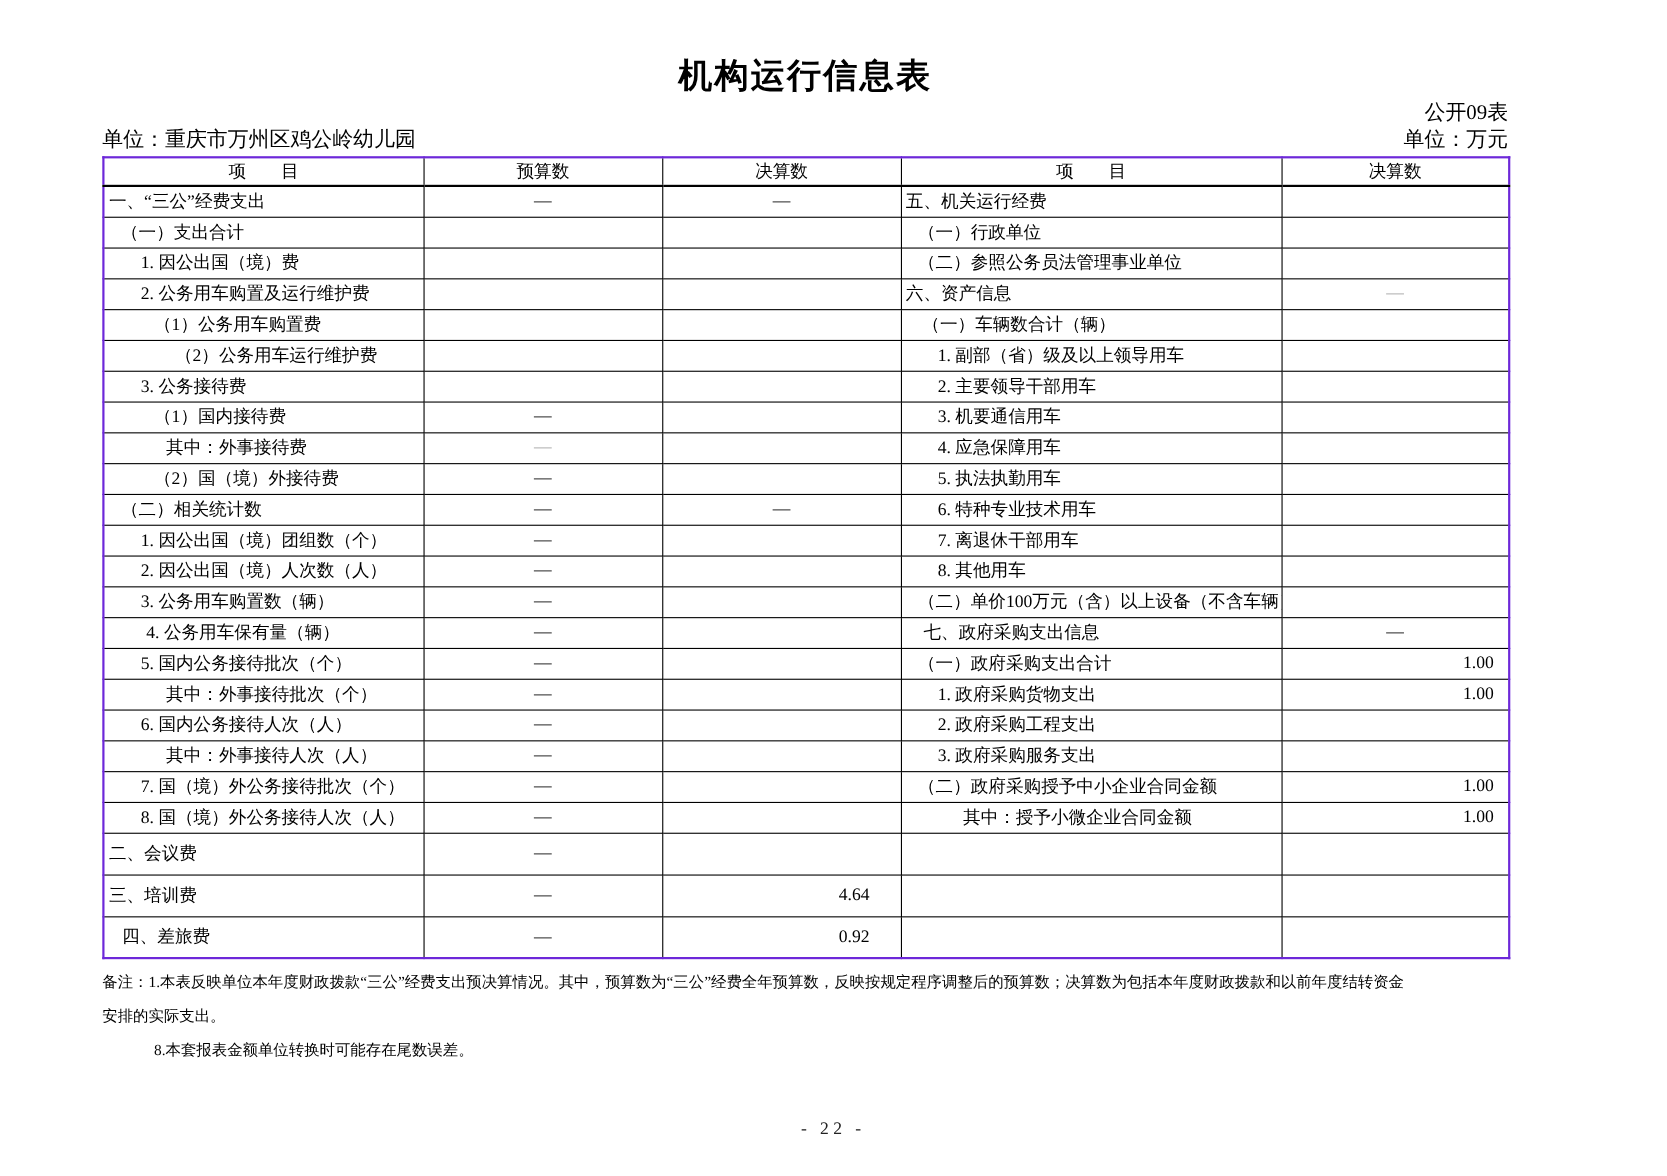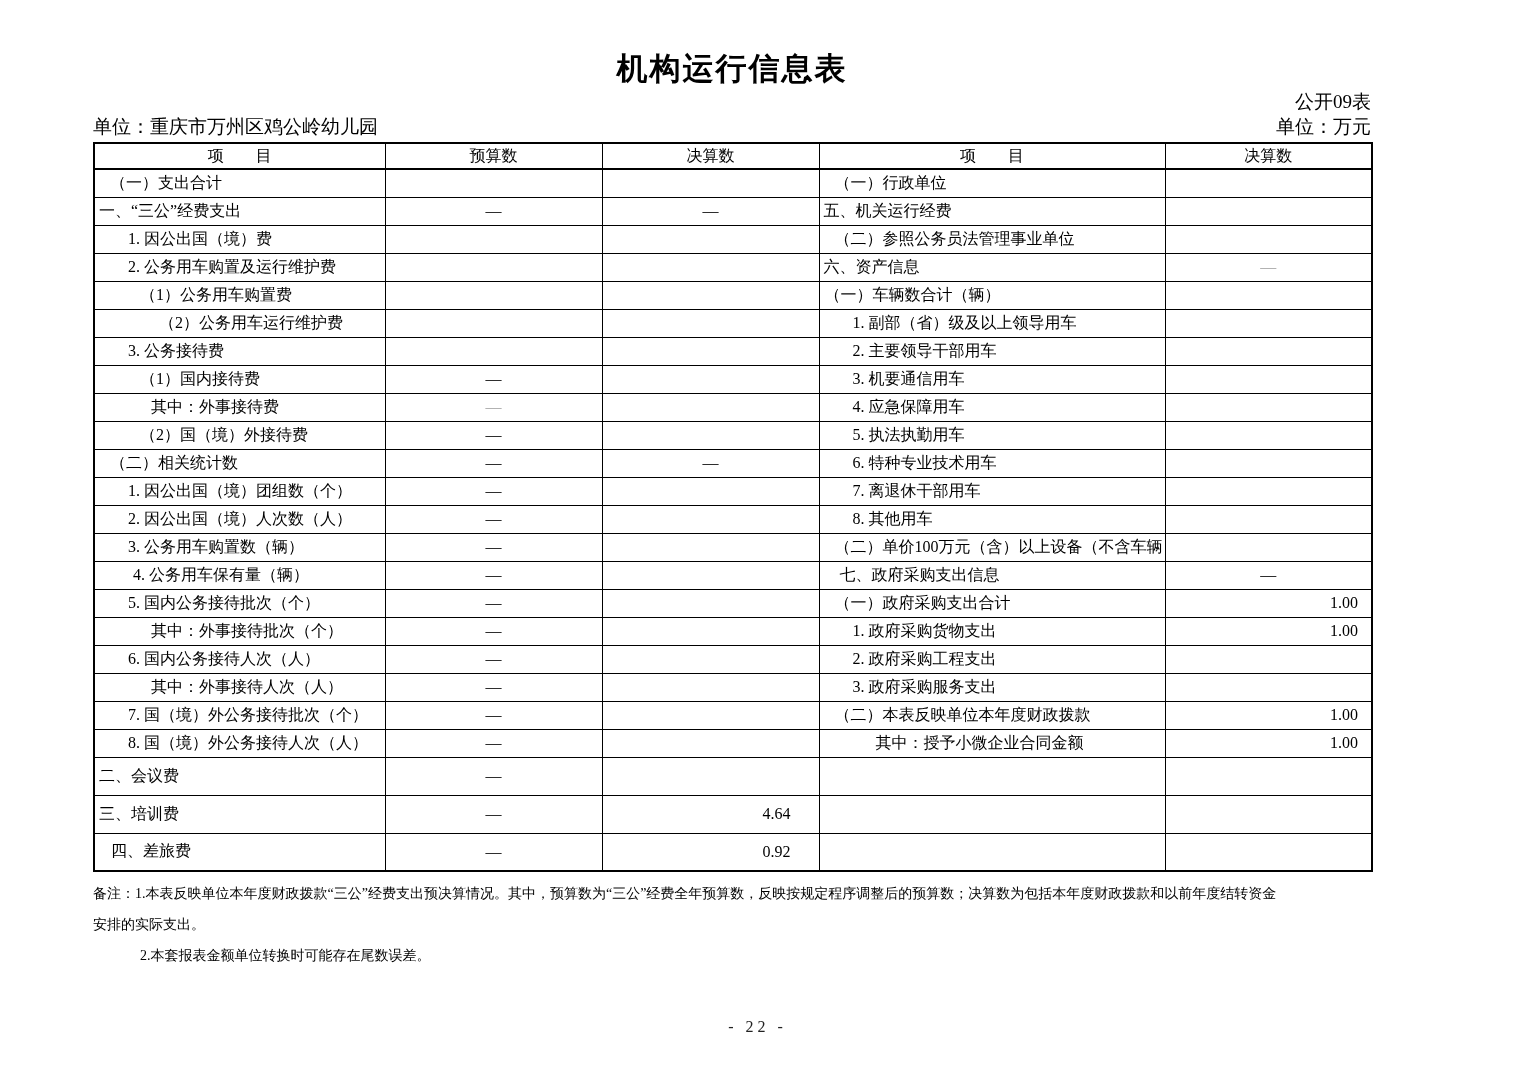--- a/index.html
+++ b/index.html
@@ -23,21 +23,21 @@
   }
   .meta-row {
     position:absolute; left:93px; right:144px; top:114px;
     display:flex; justify-content:space-between;
     font-size:19px; color:#000;
   }
 
   table.info-table {
     position:absolute; left:93px; top:142px;
     width:1278px; border-collapse:collapse; table-layout:fixed;
-    border:2px solid #000000;
+    border:2px solid #6d28d9;
     font-size:16px; color:#000;font-family:Liberation Serif, serif;
   }
   .info-table th, .info-table td {
     border:1px solid #000; padding:0; vertical-align:middle;
     white-space:nowrap; overflow:hidden;
   }
   .info-table thead th {
     height:26px; font-weight:400; text-align:center;
     border-bottom:2px solid #000;
   }
@@ -84,52 +84,52 @@
       <tr>
         <th>项　　目</th>
         <th>预算数</th>
         <th>决算数</th>
         <th>项　　目</th>
         <th>决算数</th>
       </tr>
     </thead>
     <tbody>
         <tr>
+          <td class="lbl" style="padding-left: 4px;">一、“三公”经费支出</td>
+          <td class="dash">—</td>
+          <td class="dash">—</td>
+          <td class="lbl" style="padding-left: 4px;">五、机关运行经费</td>
+          <td class="empty"></td>
+        </tr>
+        <tr>
           <td class="lbl" style="padding-left: 15px;">（一）支出合计</td>
           <td class="empty"></td>
           <td class="empty"></td>
           <td class="lbl" style="padding-left: 15px;">（一）行政单位</td>
-          <td class="empty"></td>
-        </tr>
-        <tr>
-          <td class="lbl" style="padding-left: 4px;">一、“三公”经费支出</td>
-          <td class="dash">—</td>
-          <td class="dash">—</td>
-          <td class="lbl" style="padding-left: 4px;">五、机关运行经费</td>
           <td class="empty"></td>
         </tr>
         <tr>
           <td class="lbl" style="padding-left: 33px;">1. 因公出国（境）费</td>
           <td class="empty"></td>
           <td class="empty"></td>
           <td class="lbl" style="padding-left: 15px;">（二）参照公务员法管理事业单位</td>
           <td class="empty"></td>
         </tr>
         <tr>
           <td class="lbl" style="padding-left: 33px;">2. 公务用车购置及运行维护费</td>
           <td class="empty"></td>
           <td class="empty"></td>
           <td class="lbl" style="padding-left: 4px;">六、资产信息</td>
           <td class="dash muted">—</td>
         </tr>
         <tr>
           <td class="lbl" style="padding-left: 45px;">（1）公务用车购置费</td>
           <td class="empty"></td>
           <td class="empty"></td>
-          <td class="lbl" style="padding-left: 5px;">（一）车辆数合计（辆）</td>
+          <td class="lbl" style="padding-left: 19px;">（一）车辆数合计（辆）</td>
           <td class="empty"></td>
         </tr>
         <tr>
           <td class="lbl" style="padding-left: 64px;">（2）公务用车运行维护费</td>
           <td class="empty"></td>
           <td class="empty"></td>
           <td class="lbl" style="padding-left: 33px;">1. 副部（省）级及以上领导用车</td>
           <td class="empty"></td>
         </tr>
         <tr>
@@ -220,21 +220,21 @@
           <td class="lbl" style="padding-left: 56px;">其中：外事接待人次（人）</td>
           <td class="dash">—</td>
           <td class="empty"></td>
           <td class="lbl" style="padding-left: 33px;">3. 政府采购服务支出</td>
           <td class="empty"></td>
         </tr>
         <tr>
           <td class="lbl" style="padding-left: 33px;">7. 国（境）外公务接待批次（个）</td>
           <td class="dash">—</td>
           <td class="empty"></td>
-          <td class="lbl" style="padding-left: 15px;">（二）本表反映单位本年度财政拨款</td>
+          <td class="lbl" style="padding-left: 15px;">（二）政府采购授予中小企业合同金额</td>
           <td class="numr">1.00</td>
         </tr>
         <tr>
           <td class="lbl" style="padding-left: 33px;">8. 国（境）外公务接待人次（人）</td>
           <td class="dash">—</td>
           <td class="empty"></td>
           <td class="lbl" style="padding-left: 56px;">其中：授予小微企业合同金额</td>
           <td class="numr">1.00</td>
         </tr>
         <tr class="tall">
@@ -257,18 +257,18 @@
           <td class="numl">0.92</td>
           <td class="lbl" style="padding-left: 4px;"></td>
           <td class="empty"></td>
         </tr>
       </tbody>
   </table>
 
   <div class="notes">
     <div class="note-line">备注：1.本表反映单位本年度财政拨款“三公”经费支出预决算情况。其中，预算数为“三公”经费全年预算数，反映按规定程序调整后的预算数；决算数为包括本年度财政拨款和以前年度结转资金</div>
     <div class="note-line">安排的实际支出。</div>
-    <div class="note-line indented">2.本套报表金额单位转换时可能存在尾数误差。</div>
+    <div class="note-line indented">8.本套报表金额单位转换时可能存在尾数误差。</div>
   </div>
 
   <div class="page-number">-  22  -</div>
 
 </div>
 
 </body></html>

